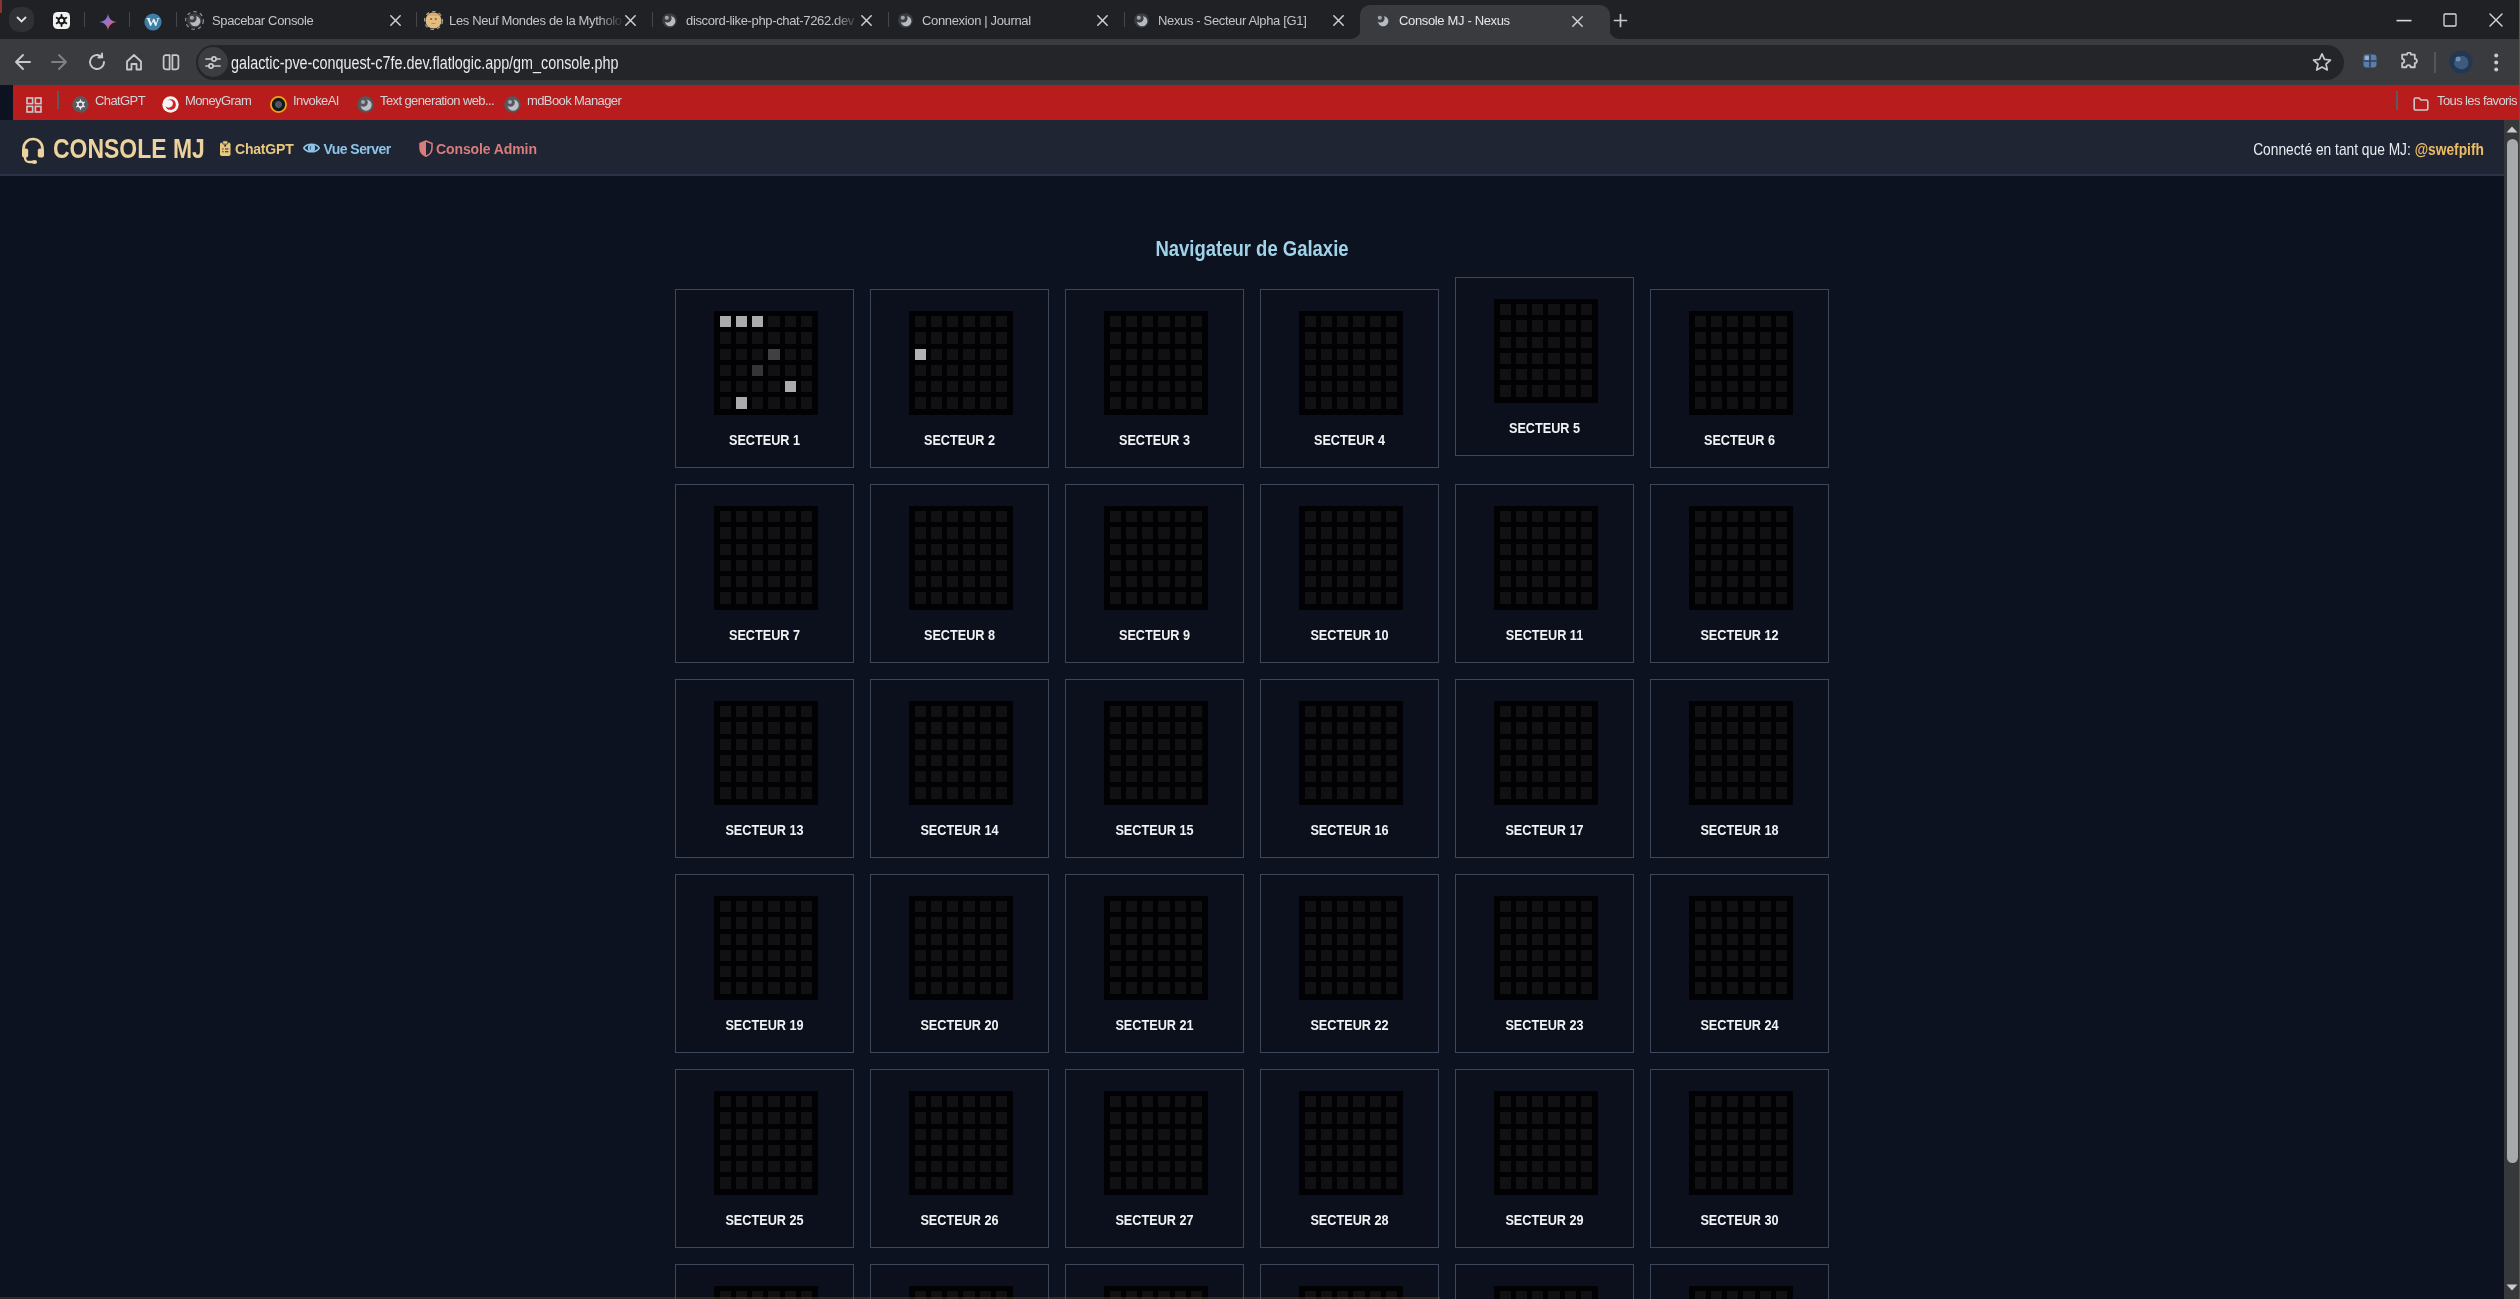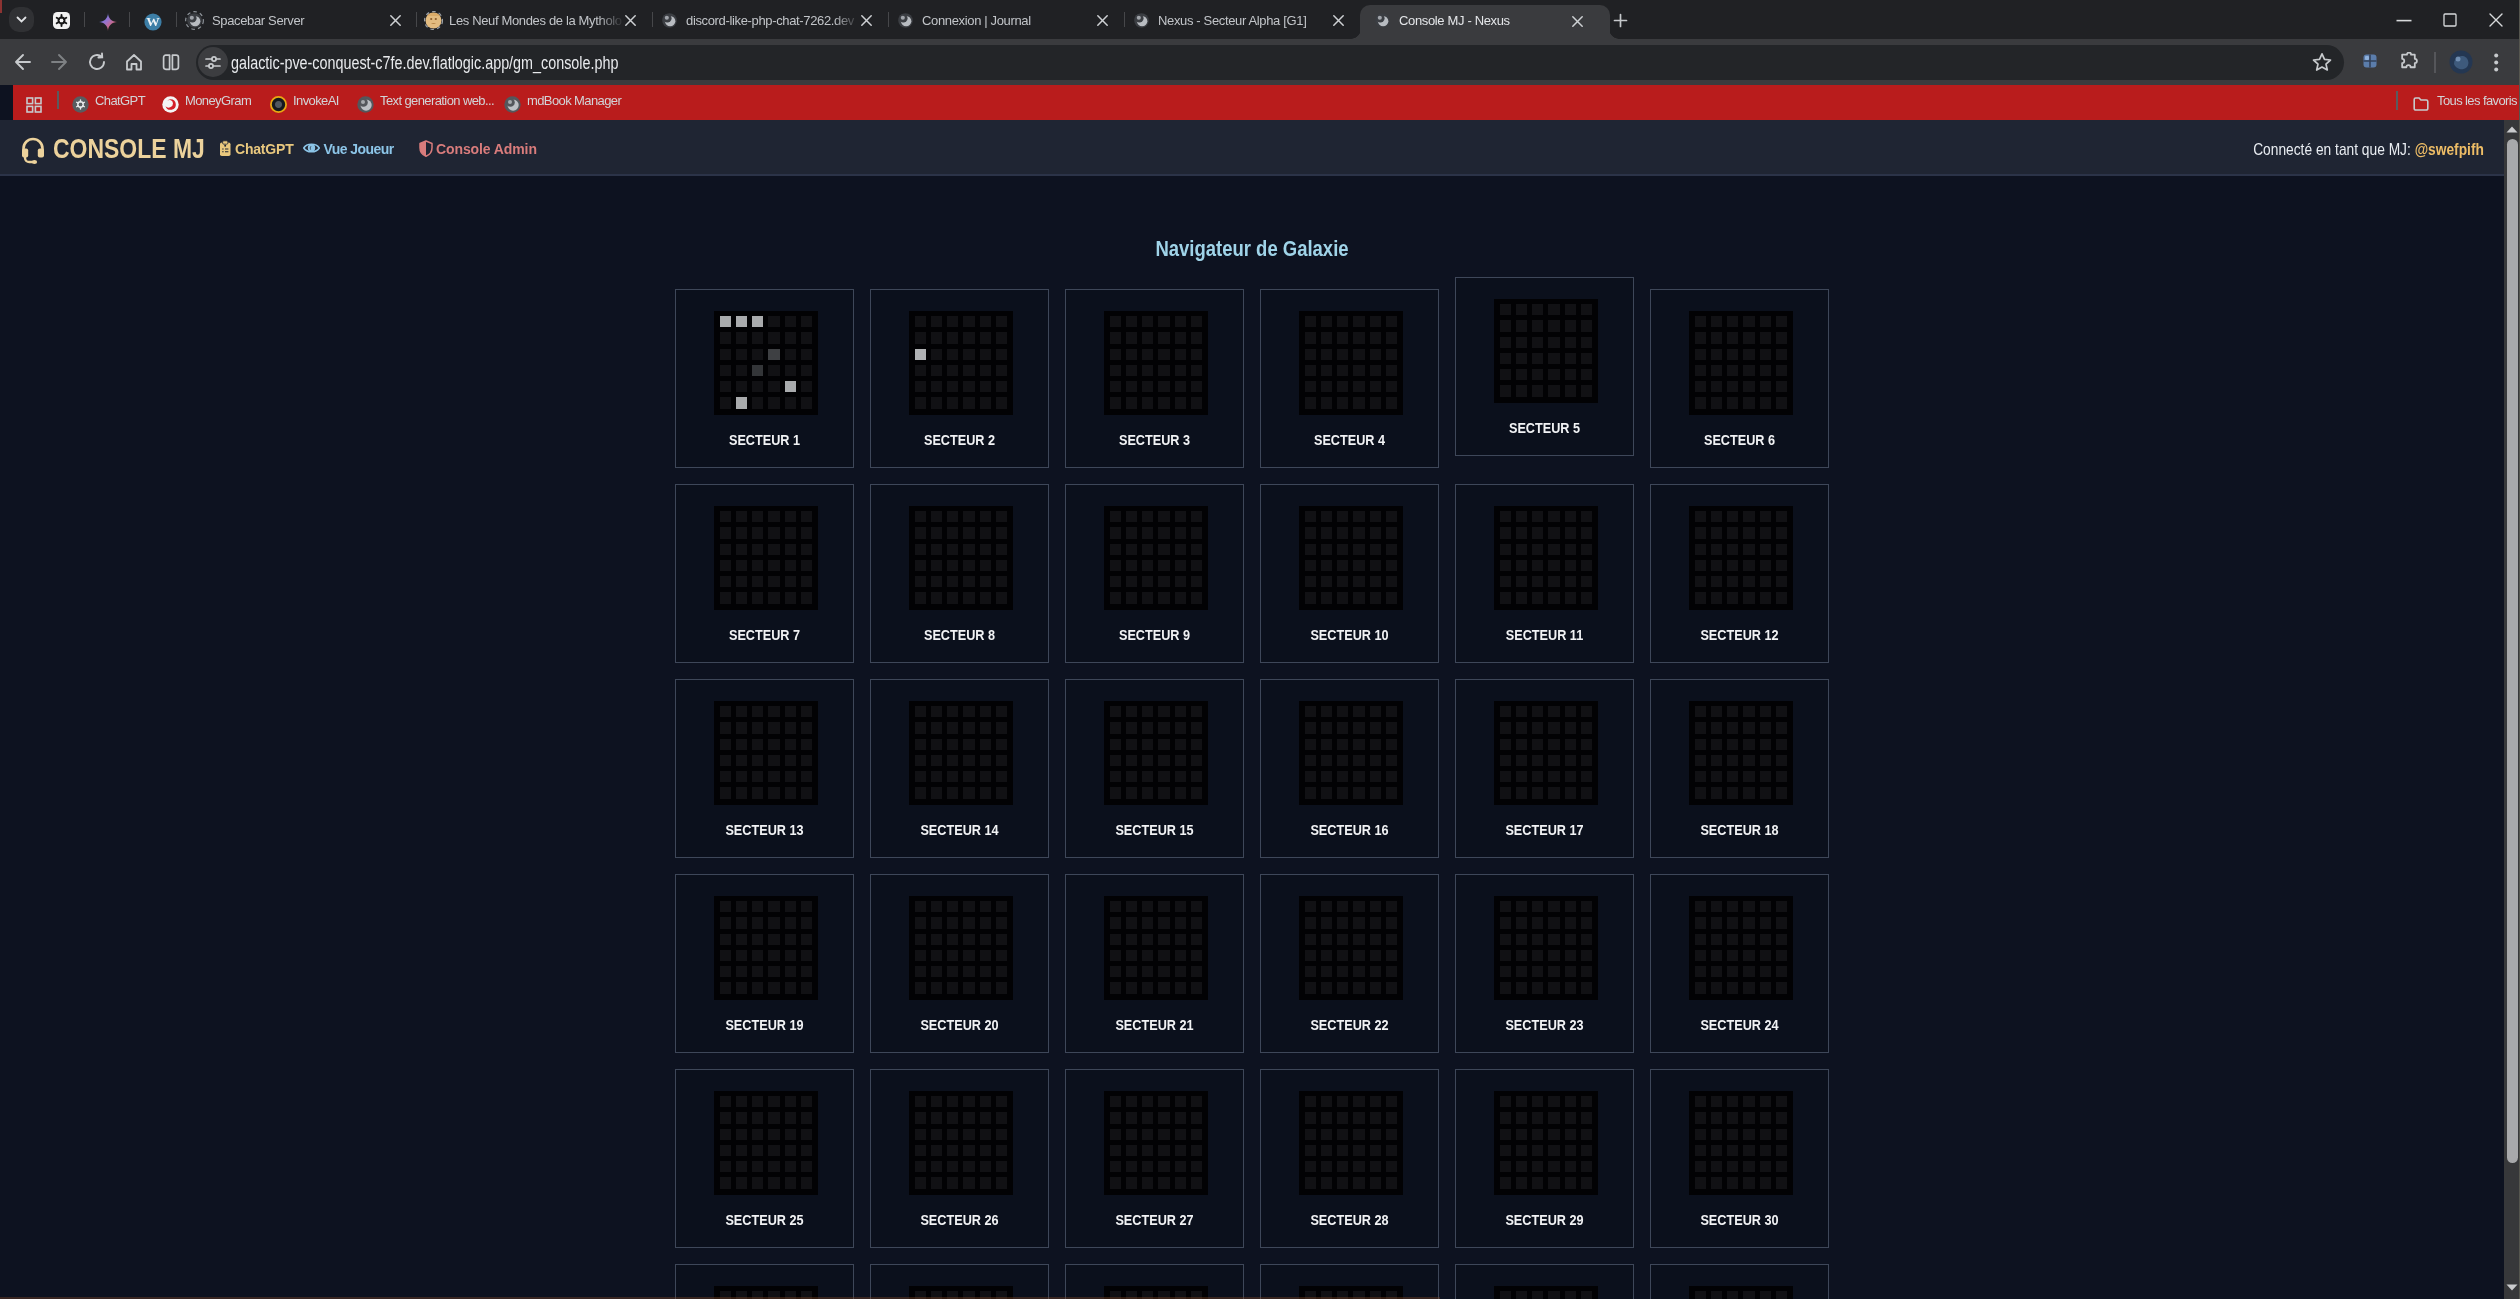--- a/index.html
+++ b/index.html
@@ -65,21 +65,21 @@
     <div class="abs" style="left:1609px;top:29px;width:10px;height:10px;background:radial-gradient(circle at 10px 0, transparent 9.5px,#3a3b3e 10px)"></div>
     <div class="abs" style="left:185px;top:11px">
       <svg width="19" height="19" viewBox="0 0 24 24" style="">
         <circle cx="12" cy="12" r="9.2" fill="#3b3e43"></circle>
         <circle cx="12.8" cy="12.8" r="6.6" fill="#c3c7cc" opacity="0.92"></circle>
         <circle cx="9.2" cy="9.2" r="5.4" fill="#3b3e43"></circle>
         <circle cx="8.6" cy="8.6" r="2.6" fill="#c3c7cc" opacity="0.75"></circle>
         <circle cx="12" cy="12" r="11.2" fill="none" stroke="#9aa0a6" stroke-width="1.5" stroke-dasharray="4.5 4" opacity="0.9"></circle>
       </svg>
     </div>
-    <div class="tabtitle" style="left:212px;width:175px">Spacebar Server</div>
+    <div class="tabtitle" style="left:212px;width:175px">Spacebar Console</div>
     <div class="close" style="left:388.5px">
       <svg width="13" height="13" viewBox="0 0 13 13" style="">
         <path d="M1.8 1.8 L11.2 11.2 M11.2 1.8 L1.8 11.2" stroke="#ced1d4" stroke-width="1.5" stroke-linecap="round"></path>
       </svg>
     </div>
     <div class="abs" style="left:424px;top:11px">
       <svg width="19" height="19" viewBox="0 0 19 19" style="">
         <circle cx="9.5" cy="9.5" r="8" fill="#e3bc80"></circle>
         <circle cx="7.2" cy="8" r="1.1" fill="#8a5a28"></circle>
         <circle cx="11.8" cy="8" r="1.1" fill="#8a5a28"></circle>
@@ -328,21 +328,21 @@
       </svg>
     </div>
     <div class="abs" style="left:235px;top:21px;font-size:14px;font-weight:bold;letter-spacing:-0.2px;color:#e9c87e">ChatGPT</div>
     <div class="abs" style="left:303px;top:20px">
       <svg width="17" height="16" viewBox="0 0 17 16" style="">
         <path d="M0.8 8 C3.6 3 13.4 3 16.2 8 C13.4 13 3.6 13 0.8 8 Z" stroke="#8cc5e8" stroke-width="1.6" fill="none"></path>
         <circle cx="8.5" cy="8" r="3.7" fill="#8cc5e8"></circle>
         <path d="M8.8 5.9 a2.1 2.1 0 0 0-0.6 4.1 a2.6 2.6 0 0 1 0.6-4.1z" fill="#1f2533"></path>
       </svg>
     </div>
-    <div class="abs" style="left:323.5px;top:21px;font-size:14px;font-weight:bold;letter-spacing:-0.55px;color:#8cc5e8">Vue Joueur</div>
+    <div class="abs" style="left:323.5px;top:21px;font-size:14px;font-weight:bold;letter-spacing:-0.55px;color:#8cc5e8">Vue Server</div>
     <div class="abs" style="left:419px;top:20px">
       <svg width="14" height="17.5" viewBox="0 0 14 17.5" style="">
         <path d="M7 1 L13 3.5 V7.8 C13 11.9 10.5 15 7 16.3 C3.5 15 1 11.9 1 7.8 V3.5 Z" stroke="#d97c7c" stroke-width="1.5" fill="none" stroke-linejoin="round"></path>
         <path d="M7 1 L1 3.5 V7.8 C1 11.9 3.5 15 7 16.3 Z" fill="#d97c7c"></path>
       </svg>
     </div>
     <div class="abs" style="left:436px;top:21px;font-size:14px;font-weight:bold;letter-spacing:-0.1px;color:#d97c7c">Console Admin</div>
     <div class="abs" style="right:20px;top:19.5px;font-size:17px;color:#e9edf2;white-space:nowrap;transform:scaleX(0.81);transform-origin:100% 50%">Connecté en tant que MJ: <b style="color:#eebd66">@swefpifh</b></div>
     <div class="abs" style="left:0;top:116px;width:2504px;text-align:center;font-size:22px;font-weight:bold;color:#9fd3e8;transform:scaleX(0.84)">Navigateur de Galaxie</div>
     <div class="card" style="left:675px;top:169px">

